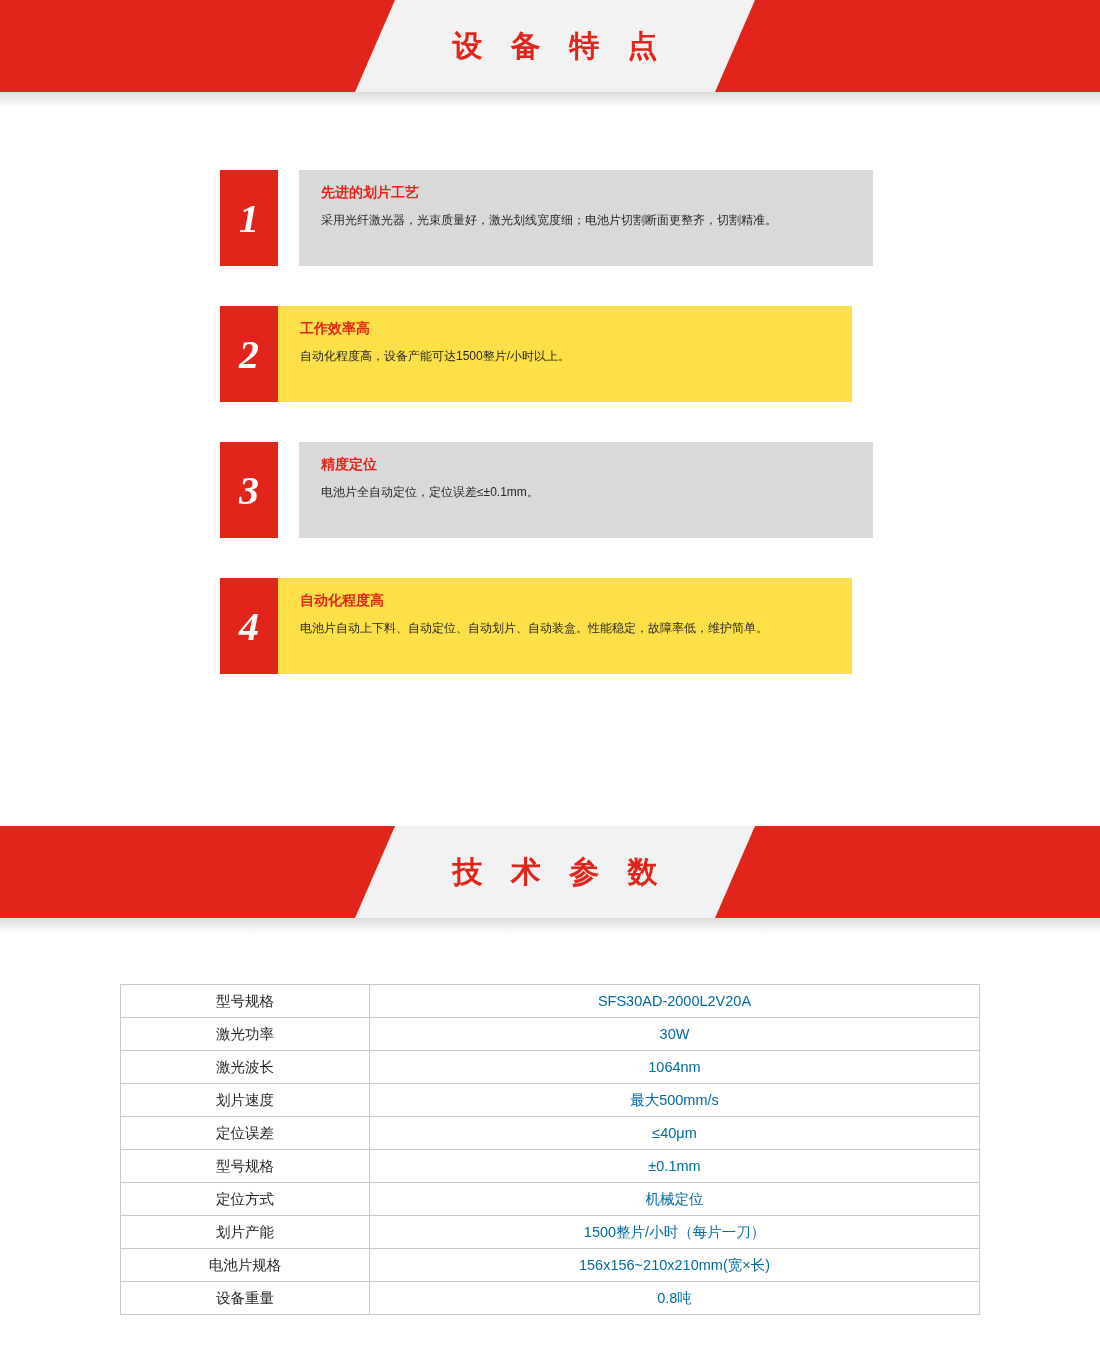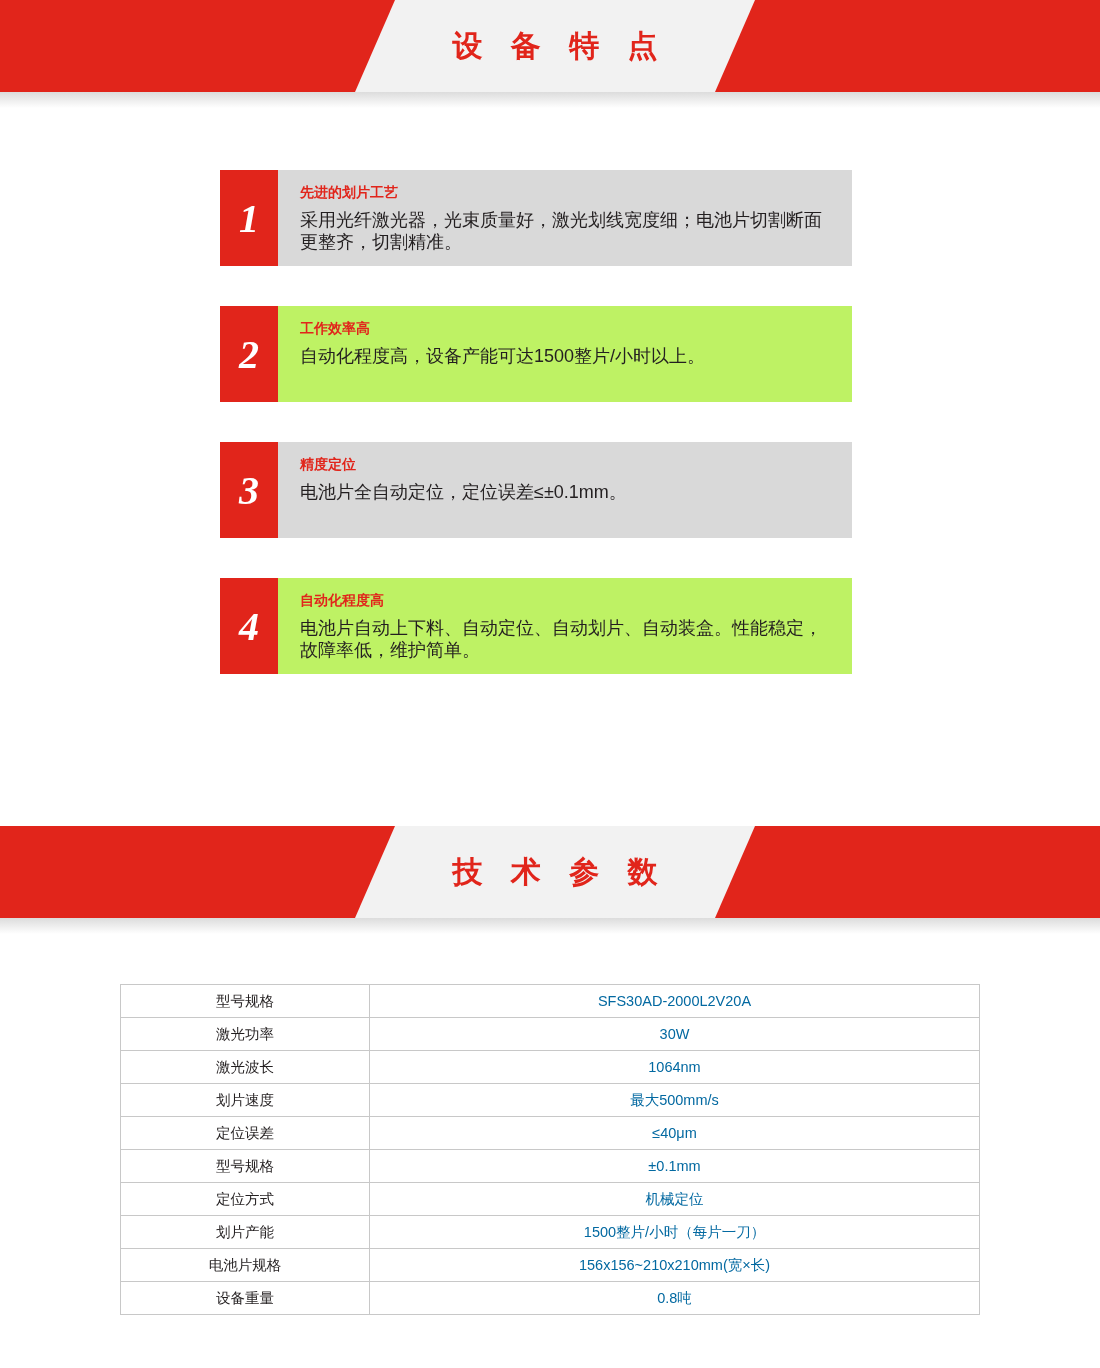--- a/index.html
+++ b/index.html
@@ -84,35 +84,36 @@
     font-style: italic;
     font-family: "Liberation Serif", serif;
     display: flex;
     align-items: center;
     justify-content: center;
     flex: none;
   }
   .feature-row .body {
     flex: none;
     width: 574px;
-    background: #bef264;
+    background: #fde047;
     padding: 14px 22px 10px 22px;
     box-sizing: border-box;
   }
   .feature-row.alt .body {
     background: #d9d9d9;
+    margin-left: 21px;
   }
   .feature-row .f-title {
     color: #e1251b;
     font-size: 14px;
     font-weight: bold;
     margin-bottom: 7px;
   }
   .feature-row .f-desc {
-    font-size: 18px;
+    font-size: 12px;
     line-height: 22px;
     color: #231f20;
   }
 
   
   .spacer {
     height: 112px;
   }
 
   

